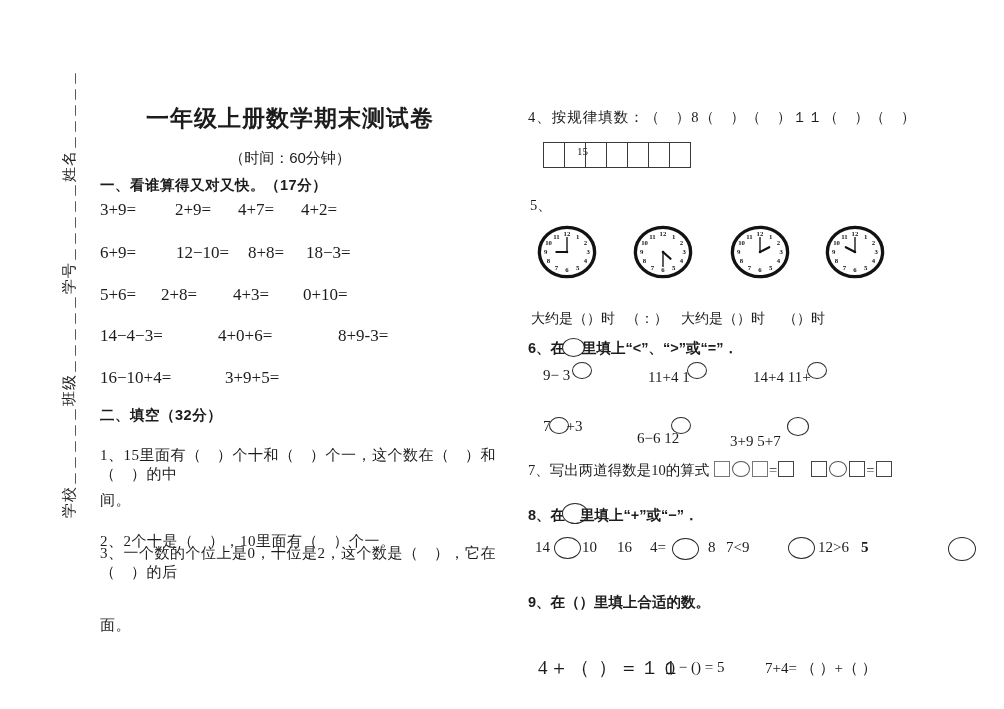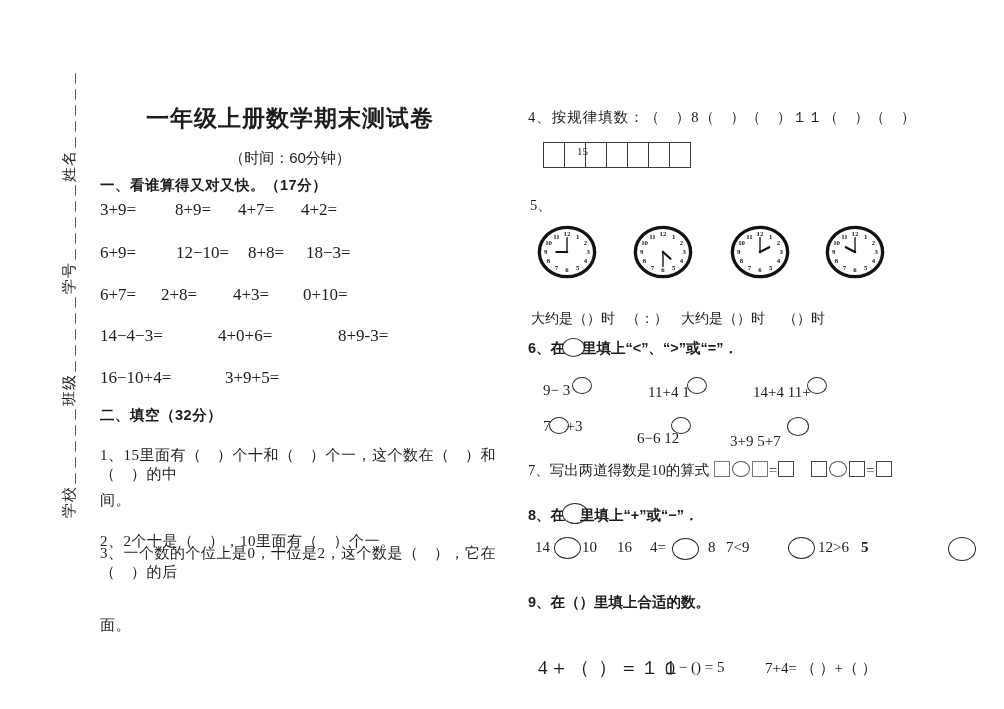--- a/index.html
+++ b/index.html
@@ -61,32 +61,32 @@
 
   <div class="vlabels">学校＿＿＿＿＿班级＿＿＿＿＿学号＿＿＿＿＿姓名＿＿＿＿＿</div>
 
   <div class="title">一年级上册数学期末测试卷</div>
   <div class="subtitle">（时间：60分钟）</div>
 
   <div class="shead" style="left:100px;top:176px;">一、看谁算得又对又快。（17分）</div>
 
   <div class="row" style="top:200px;">
     <span style="left:0">3+9=</span>
-    <span style="left:75px">8+9=</span>
+    <span style="left:75px">2+9=</span>
     <span style="left:138px">4+7=</span>
     <span style="left:201px">4+2=</span>
   </div>
   <div class="row" style="top:243px;">
     <span style="left:0">6+9=</span>
     <span style="left:76px">12−10=</span>
     <span style="left:148px">8+8=</span>
     <span style="left:206px">18−3=</span>
   </div>
   <div class="row" style="top:285px;">
-    <span style="left:0">6+7=</span>
+    <span style="left:0">5+6=</span>
     <span style="left:61px">2+8=</span>
     <span style="left:133px">4+3=</span>
     <span style="left:203px">0+10=</span>
   </div>
   <div class="row" style="top:326px;">
     <span style="left:0">14−4−3=</span>
     <span style="left:118px">4+0+6=</span>
     <span style="left:238px">8+9-3=</span>
   </div>
   <div class="row" style="top:368px;">
@@ -189,21 +189,21 @@
   <div class="abs" style="left:528px;top:310px;width:470px;font-family:'Liberation Sans','DejaVu Sans',sans-serif;font-size:14px;">
     <span class="abs" style="left:3px;">大约是（）时</span>
     <span class="abs" style="left:98px;">（：）</span>
     <span class="abs" style="left:153px;">大约是（）时</span>
     <span class="abs" style="left:255px;">（）时</span>
   </div>
 
   <div class="abs bold-sans" style="left:528px;top:338px;">
     <span>6、在</span><span class="oc oc-head"></span><span>里填上“&lt;”、“&gt;”或“=”．</span>
   </div>
-  <div class="q6row" style="top:377px;height:26px;width:470px;text-align:right;">
+  <div class="q6row" style="top:362px;height:26px;width:470px;text-align:right;">
     <span class="it" style="left:15px;"><span>9− 3</span><span class="oc oc6" style="vertical-align:1px;margin-left:2px;"></span></span>
     <span class="it" style="left:120px;"><span>11+4  1</span><span class="oc oc6" style="vertical-align:3px;margin-left:-3px;"></span></span>
     <span class="it" style="left:225px;"><span>14+4  11+</span><span class="oc oc6" style="vertical-align:3px;margin-left:-4px;"></span></span>
   </div>
   <div class="q6row" style="top:417px;height:30px;width:470px;">
     <span class="it" style="left:15px;"><span>7</span><span class="oc oc6" style="margin:0 -2px;"></span><span>+3</span></span>
     <span class="it" style="left:109px;"><span>6−6  12</span><span class="oc oc6" style="vertical-align:9px;margin-left:-8px;"></span></span>
     <span class="it" style="left:202px;"><span>3+9  5+7</span><span class="oc oc6" style="vertical-align:10px;margin-left:6px;width:20px;height:17px;"></span></span>
   </div>
 

